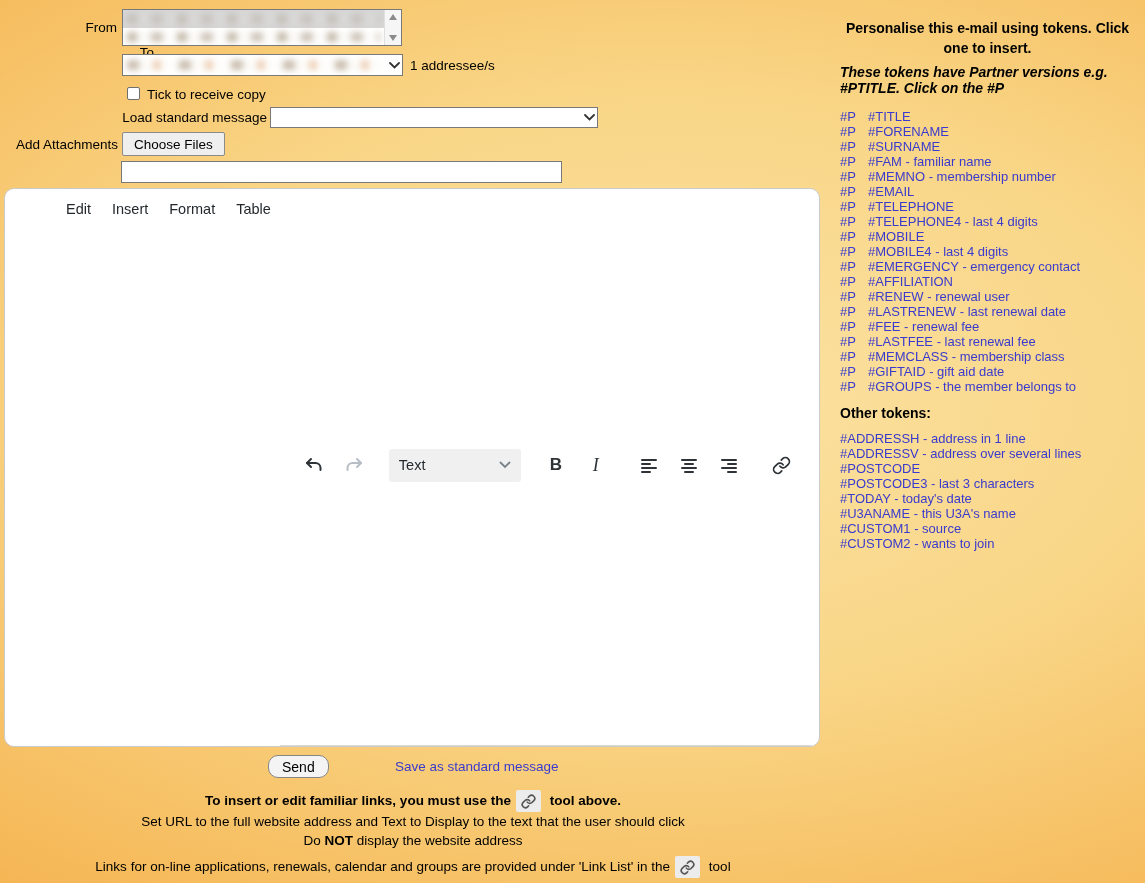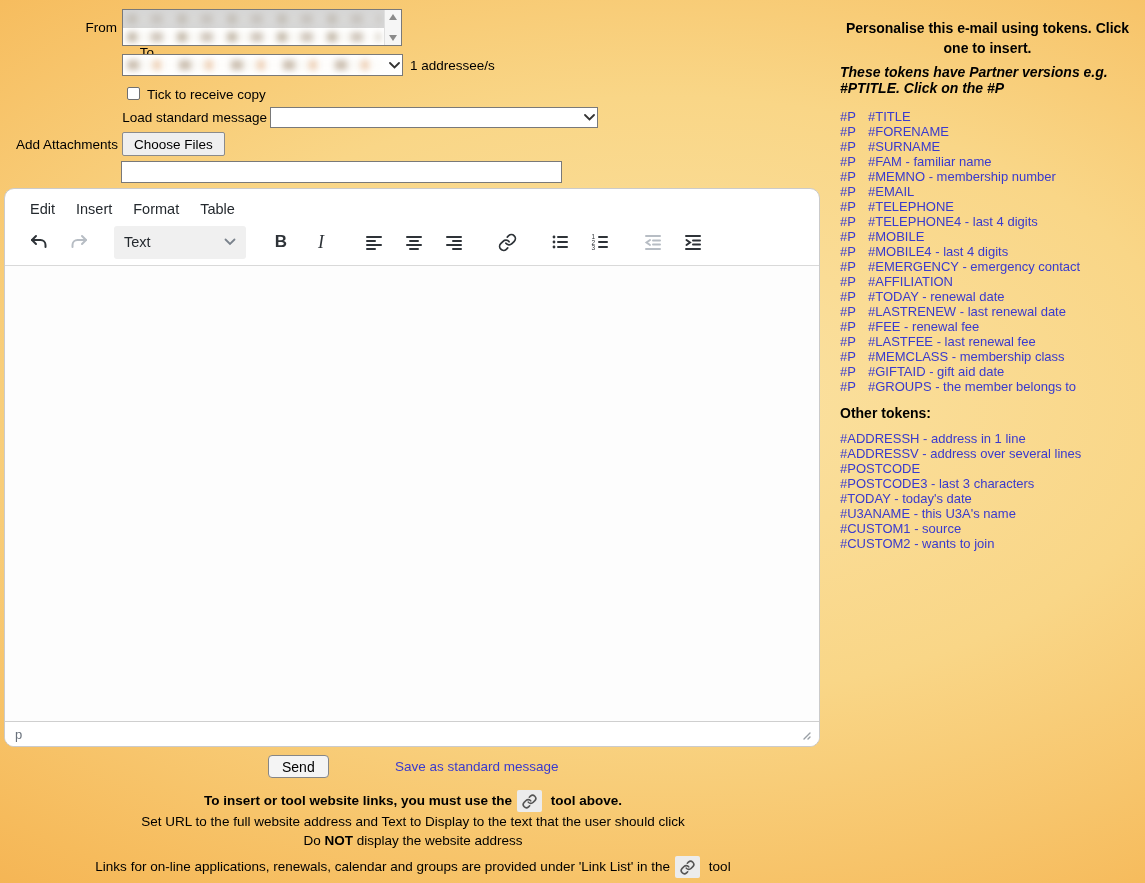--- a/index.html
+++ b/index.html
@@ -29,38 +29,38 @@
   .tri-up { width:0; height:0; border-left:4px solid transparent; border-right:4px solid transparent; border-bottom:6px solid #8b8b8b; }
   .tri-down { width:0; height:0; border-left:4px solid transparent; border-right:4px solid transparent; border-top:6px solid #8b8b8b; }
   .select { display:flex; align-items:center; }
   .select .flex1 { flex:1; position:relative; height:100%; }
   .chev { width:16px; display:flex; justify-content:center; align-items:center; }
   .btn-native { position:absolute; font-size:13.5px; color:#000; background:#efefef; border:1px solid #8b8b8b; border-radius:2px; }
   .checkbox { position:absolute; width:13px; height:13px; background:#fff; border:1px solid #6f6f6f; border-radius:2px; }
 
   
   .editor { left:4px; top:188px; width:816px; height:559px; background:#fff;
-    border:1px solid #cbcbcb; border-radius:10px; display:flex; flex-direction:column; overflow:hidden; }
+    border:1px solid #cbcbcb; border-radius:10px; display:flex; flex-direction:row; overflow:hidden;padding-left:36px; }
   .menubar { display:flex; gap:3px; padding:8px 0 2px 16px; }
   .menu-item { font-size:14.5px; color:#24292e; padding:4px 9px; border-radius:3px; cursor:default; }
   .toolbar { display:flex; align-items:center; padding:2px 10px 6px 14px; border-bottom:1px solid #d9d9d9; }
   .tbtn { width:40px; height:34px; display:flex; align-items:center; justify-content:center; border-radius:3px; }
   .tsep { width:13px; height:1px; }
   .stylebtn { width:132px; height:33px; background:#f0f0f0; border-radius:3px; display:flex; align-items:center; padding:0 10px; margin:0 2px;justify-content:flex-end; }
   .stylebtn .stxt { flex:1; font-size:14.5px; color:#24292e; }
   .glyph-b { font-weight:700; font-size:17px; color:#2e3338; }
   .glyph-i { font-family:"Liberation Serif", serif; font-style:italic; font-size:18px; color:#2e3338; }
   .icon-dark { stroke:#2e3338; }
   .icon-dis  { stroke:#b7bdc4; }
   .edit-area { flex:1; background:#fdfdfd; }
   .statusbar { height:25px; border-top:1px solid #cfcfcf; display:flex; justify-content:space-between; align-items:center; padding:0 8px 0 10px; background:#fff; }
   .elempath { font-size:13px; color:#68707b; }
 
   
-  .send-btn { left:268px; top:755px; height:23px; padding:1px 13px; font-size:14px; background:#f4f4f4; border:1px solid #868686; border-radius:4px; position:absolute; }
+  .send-btn { left:268px; top:755px; height:23px; padding:1px 13px; font-size:14px; background:#f4f4f4; border:1px solid #868686; border-radius:10px; position:absolute; }
   a, .link { color:#3a3ace; text-decoration:none; cursor:pointer; }
   .instr { position:absolute; left:0; width:826px; text-align:center; font-size:13.5px; color:#000; }
   .linkicon { display:inline-block; width:25px; height:22px; background:#ececec; border-radius:2px; margin:0 5px; vertical-align:middle; text-align:center; line-height:22px; }
   .linkicon svg { vertical-align:middle; }
 
   
   .tok-head1 { left:845px; top:18px; width:285px; text-align:center; font-weight:700; font-size:14px; line-height:20px; position:absolute; }
   .tok-head2 { left:840px; top:65px; width:292px; font-weight:700; font-size:14px; line-height:15.5px; position:absolute;font-style:italic; }
   .tok-list { left:840px; top:109px; position:absolute; }
   .token-row { display:flex; align-items:baseline; height:15px; font-size:13px; }
@@ -235,21 +235,21 @@
       <svg width="11" height="11" viewBox="0 0 11 11">
           <path d="M10 4 L4 10 M10 8 L8 10" stroke="#9aa0a6" stroke-width="1.4" stroke-linecap="round" fill="none"></path>
         </svg>
     </div>
   </div>
 
   <button class="send-btn">Send</button>
   <span class="abs link" style="left:395px; top:759px; font-size:13.5px;">Save as standard message</span>
 
   <div class="instr" style="top:790px; font-weight:700;">
-    <span>To insert or tool website links, you must use the</span><span class="linkicon"><svg width="15" height="15" viewBox="0 0 24 24" fill="none" stroke="#555" stroke-width="2.6" stroke-linecap="round" stroke-linejoin="round">
+    <span>To insert or edit familiar links, you must use the</span><span class="linkicon"><svg width="15" height="15" viewBox="0 0 24 24" fill="none" stroke="#555" stroke-width="2.6" stroke-linecap="round" stroke-linejoin="round">
           <path d="M10 13a5 5 0 0 0 7.54.54l3-3a5 5 0 0 0-7.07-7.07l-1.72 1.71"></path>
           <path d="M14 11a5 5 0 0 0-7.54-.54l-3 3a5 5 0 0 0 7.07 7.07l1.71-1.71"></path>
         </svg></span><span> tool above.</span>
   </div>
   <div class="instr" style="top:814px;">Set URL to the full website address and Text to Display to the text that the user should click</div>
   <div class="instr" style="top:833px;">
     <span>Do </span><b>NOT</b><span> display the website address</span>
   </div>
   <div class="instr" style="top:856px;">
     <span>Links for on-line applications, renewals, calendar and groups are provided under 'Link List' in the</span><span class="linkicon"><svg width="15" height="15" viewBox="0 0 24 24" fill="none" stroke="#555" stroke-width="2.6" stroke-linecap="round" stroke-linejoin="round">
@@ -304,21 +304,21 @@
       <div class="token-row">
         <a class="p-prefix">#P</a>
         <a>#EMERGENCY - emergency contact</a>
       </div>
       <div class="token-row">
         <a class="p-prefix">#P</a>
         <a>#AFFILIATION</a>
       </div>
       <div class="token-row">
         <a class="p-prefix">#P</a>
-        <a>#TODAY - renewal date</a>
+        <a>#RENEW - renewal user</a>
       </div>
       <div class="token-row">
         <a class="p-prefix">#P</a>
         <a>#LASTRENEW - last renewal date</a>
       </div>
       <div class="token-row">
         <a class="p-prefix">#P</a>
         <a>#FEE - renewal fee</a>
       </div>
       <div class="token-row">

